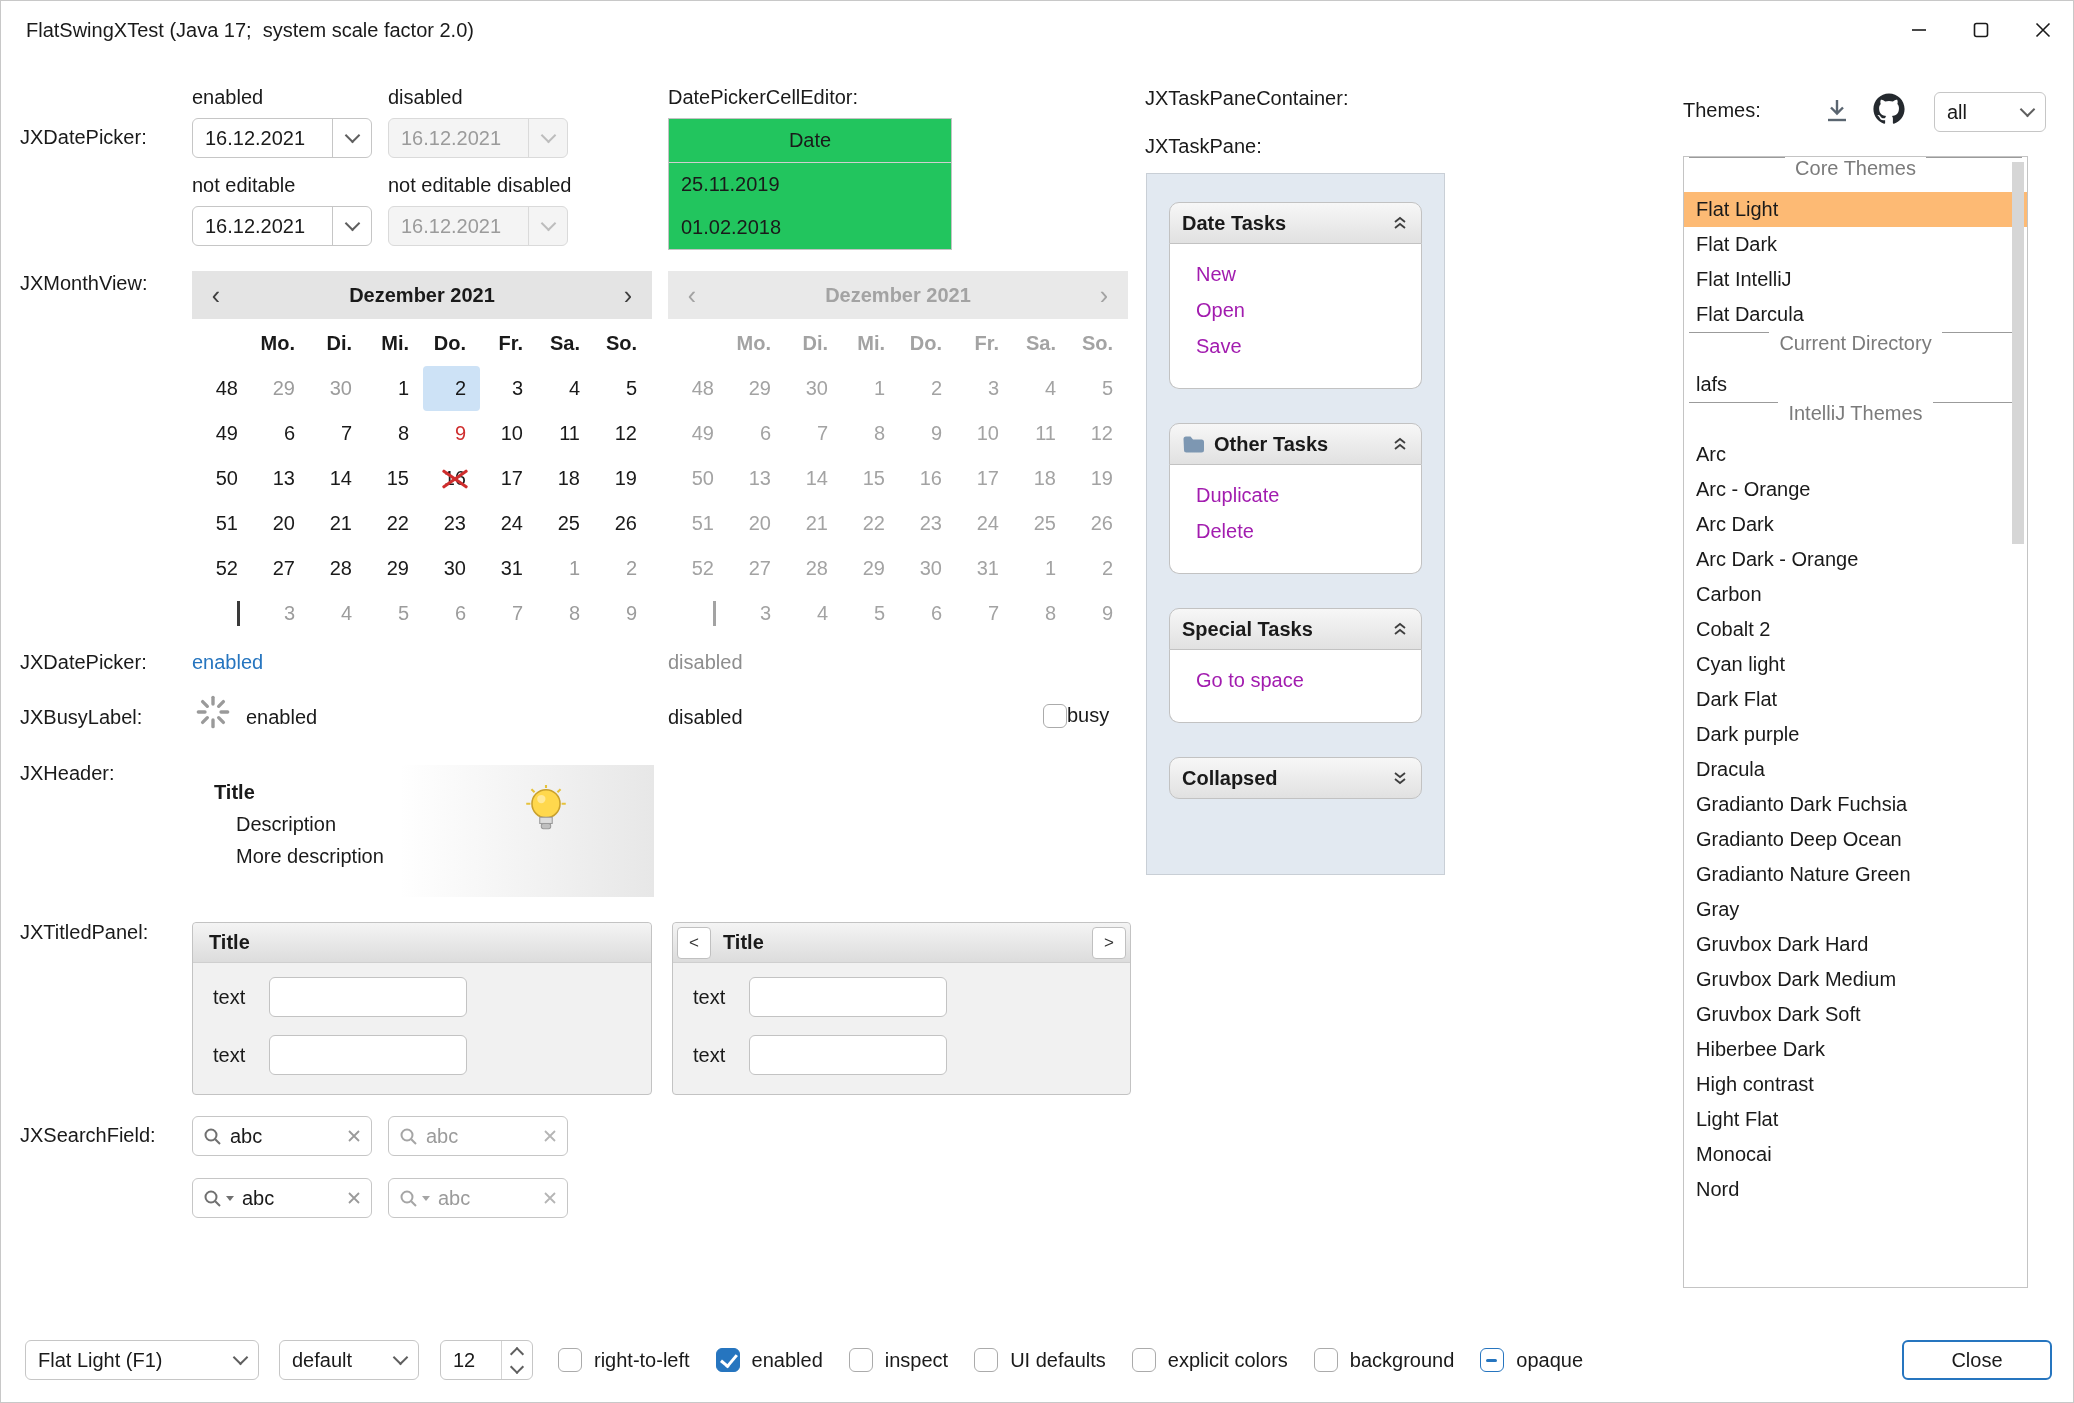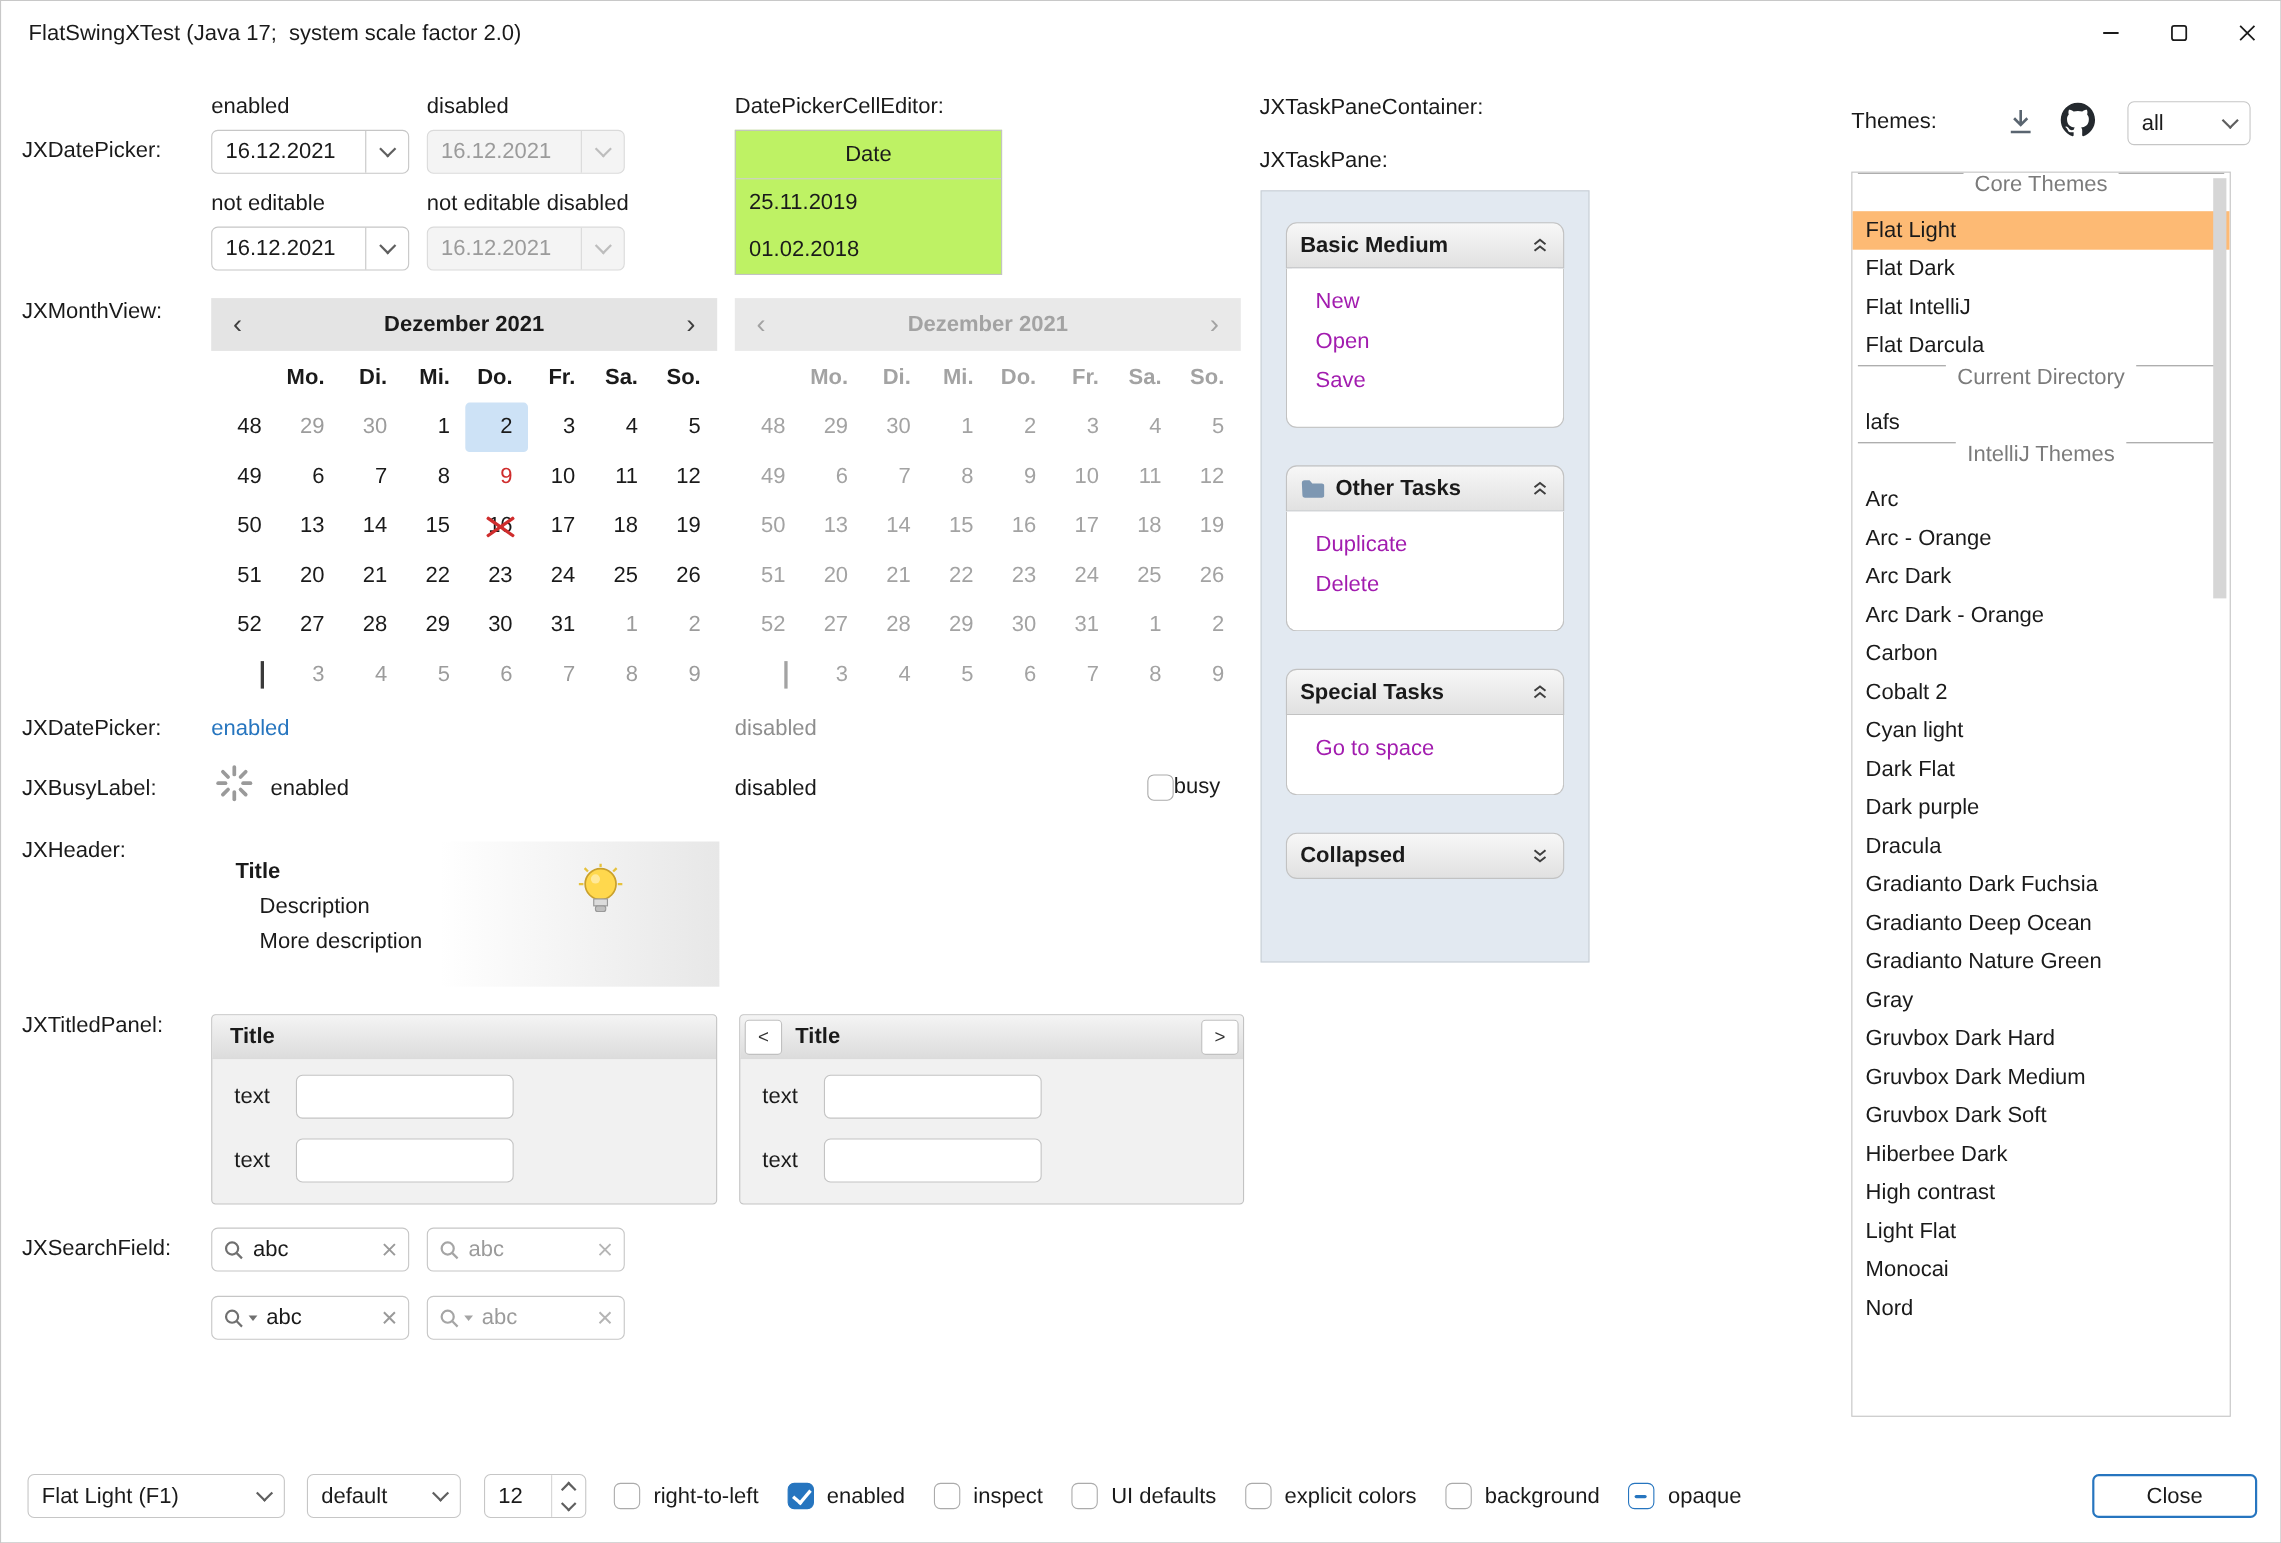--- a/index.html
+++ b/index.html
@@ -51,21 +51,21 @@
     border-left:1px solid #c6c6c6}
   .field.dis{background:#f4f4f4;border-color:#dadada;color:#9b9b9b}
   .field.dis .pbtn{border-left-color:#dadada}
   .field.dis .chev{border-color:#bdbdbd}
   #dp-enabled{left:192px;top:118px;width:180px}
   #dp-disabled{left:388px;top:118px;width:180px}
   #dp-ne{left:192px;top:206px;width:180px}
   #dp-ned{left:388px;top:206px;width:180px}
 
   
-  #ce-table{position:absolute;left:668px;top:118px;width:243px;background:#bef264;
+  #ce-table{position:absolute;left:668px;top:118px;width:284px;background:#22c55e;
     border:1px solid #c3c3c3;box-sizing:border-box}
   .ce-head{height:43px;line-height:43px;text-align:center;border-bottom:1px solid #cfcfcf}
   .ce-row{height:43px;line-height:43px;padding:0 12px}
 
   
   .mv{position:absolute;width:460px}
   #mv1{left:192px;top:271px}
   #mv2{left:668px;top:271px}
   .mv-head{height:48px;background:#e4e4e4;display:flex;align-items:center}
   .mv-arrow{width:48px;text-align:center;font-size:25px;color:#3f3f3f}
@@ -663,21 +663,21 @@
       <path d="M2 2 L12 12 M12 2 L2 12" stroke="#b5b5b5" stroke-width="1.8"></path>
     </svg>
 </div>
 
 <div class="cap" id="cap-taskpanecontainer">JXTaskPaneContainer:</div>
 <div class="cap" id="cap-taskpane">JXTaskPane:</div>
 <div id="taskpane">
   <div id="taskpane-groups">
       <div class="tp-group open">
          <div class="tp-header">
-           <span>Basic Medium</span>
+           <span>Date Tasks</span>
           <svg class="tp-chev" width="18" height="16" viewBox="0 0 18 16">
             <path d="M4 7 9 3 14 7 M4 13 9 9 14 13" fill="none" stroke="#3f3f3f" stroke-width="1.8"></path>
           </svg>
          </div>
         <div class="tp-body">
           <div class="tp-item">New</div>
           <div class="tp-item">Open</div>
           <div class="tp-item">Save</div>
         </div>
        </div>

